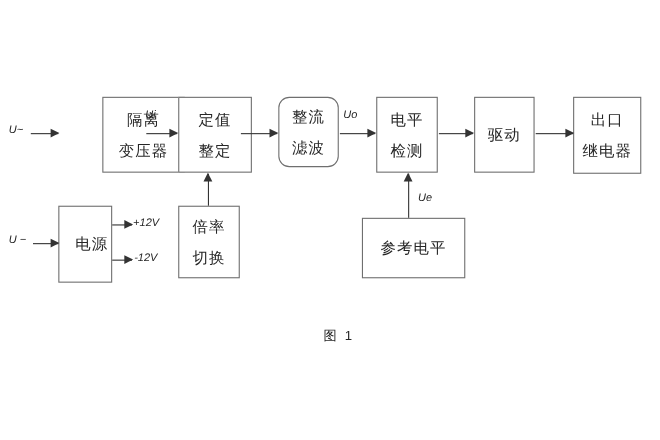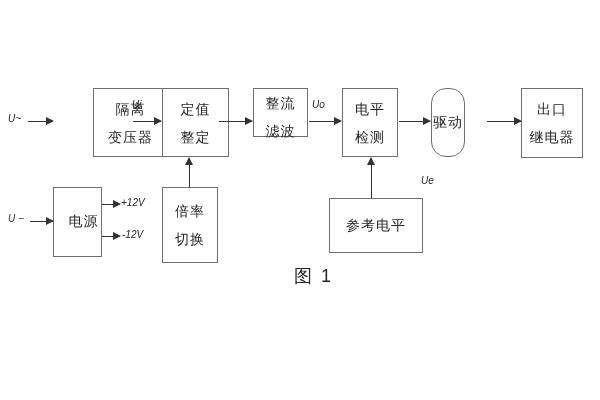--- a/index.html
+++ b/index.html
@@ -64,78 +64,79 @@
     content:"";
     position:absolute;
     top:-1px;left:-4.6px;
     width:0;height:0;
     border-bottom:8px solid var(--arrow);
     border-left:4px solid transparent;
     border-right:4px solid transparent;
   }
   .caption{
     position:absolute;
-    font-size:18px;
+    font-size:12px;
     letter-spacing:2px;
+    margin-top:33px;
   }
 </style>
 </head>
 <body>
 
 <div id="canvas">
 
   <div class="box" style="left:53px;top:88px;width:75px;height:69px;margin-left:40px;">
     <span class="box-label">隔离
 变压器</span>
   </div>
 
   <div class="box" style="left:162px;top:88px;width:67px;height:69px;">
     <span class="box-label">定值
 整定</span>
   </div>
 
-  <div class="box" style="left:253px;top:88px;width:55px;height:49px;">
+  <div class="box" style="left:253px;top:88px;width:55px;height:64px;border-radius:10px;">
     <span class="box-label">整流
 滤波</span>
   </div>
 
   <div class="box" style="left:342px;top:88px;width:56px;height:69px;">
     <span class="box-label">电平
 检测</span>
   </div>
 
-  <div class="box single" style="left:431px;top:88px;width:34px;height:69px;border-radius:15px;">
+  <div class="box single" style="left:431px;top:88px;width:55px;height:69px;">
     <span class="box-label">驱动</span>
   </div>
 
   <div class="box" style="left:521px;top:88px;width:62px;height:70px;">
     <span class="box-label">出口
 继电器</span>
   </div>
 
   <div class="box single" style="left:53px;top:187px;width:49px;height:70px;padding-left:12px;">
     <span class="box-label">电源</span>
   </div>
 
-  <div class="box" style="left:162px;top:187px;width:56px;height:76px;">
+  <div class="box" style="left:162px;top:187px;width:56px;height:66px;">
     <span class="box-label">倍率
 切换</span>
   </div>
 
   <div class="box single" style="left:329px;top:198px;width:94px;height:55px;">
     <span class="box-label">参考电平</span>
   </div>
 
   <span class="sig" style="left:8px;top:113px;">U~</span>
   <span class="sig" style="left:132px;top:99px;">Ui</span>
   <span class="sig" style="left:312px;top:99px;">Uo</span>
   <span class="sig" style="left:8px;top:213px;">U −</span>
   <span class="sig" style="left:121px;top:197px;text-align:center;">+12V</span>
   <span class="sig" style="left:122px;top:229px;">-12V</span>
-  <span class="sig" style="left:380px;top:175px;margin-left:41px;">Ue</span>
+  <span class="sig" style="left:380px;top:175px;">Ue</span>
 
   <div class="arrow-h" style="left:28px;top:121px;width:25px;"></div>
   <div class="arrow-h" style="left:133px;top:121px;width:28px;"></div>
   <div class="arrow-h" style="left:219px;top:121px;width:33px;"></div>
   <div class="arrow-h" style="left:309px;top:121px;width:32px;"></div>
   <div class="arrow-h" style="left:399px;top:121px;width:31px;"></div>
   <div class="arrow-h" style="left:487px;top:121px;width:34px;"></div>
   <div class="arrow-h" style="left:30px;top:221px;width:23px;"></div>
   <div class="arrow-h" style="left:102px;top:204px;width:18px;"></div>
   <div class="arrow-h" style="left:102px;top:236px;width:18px;"></div>

